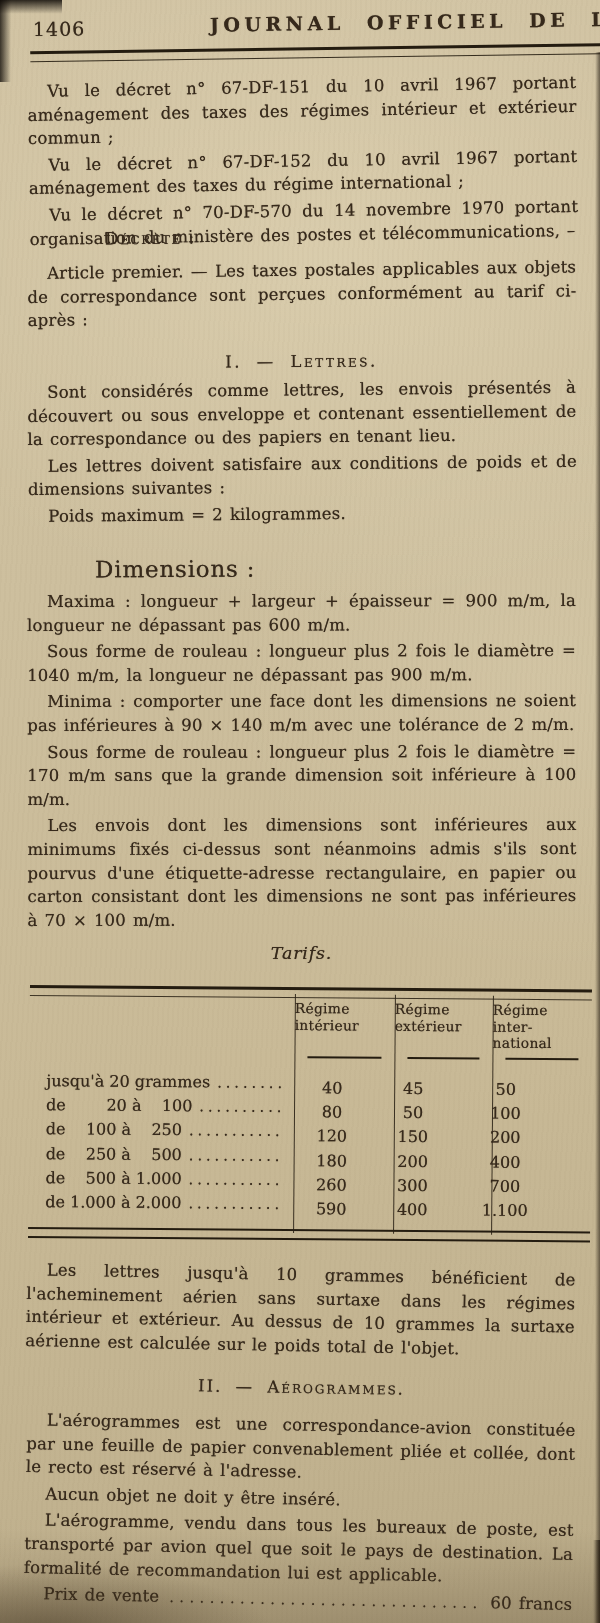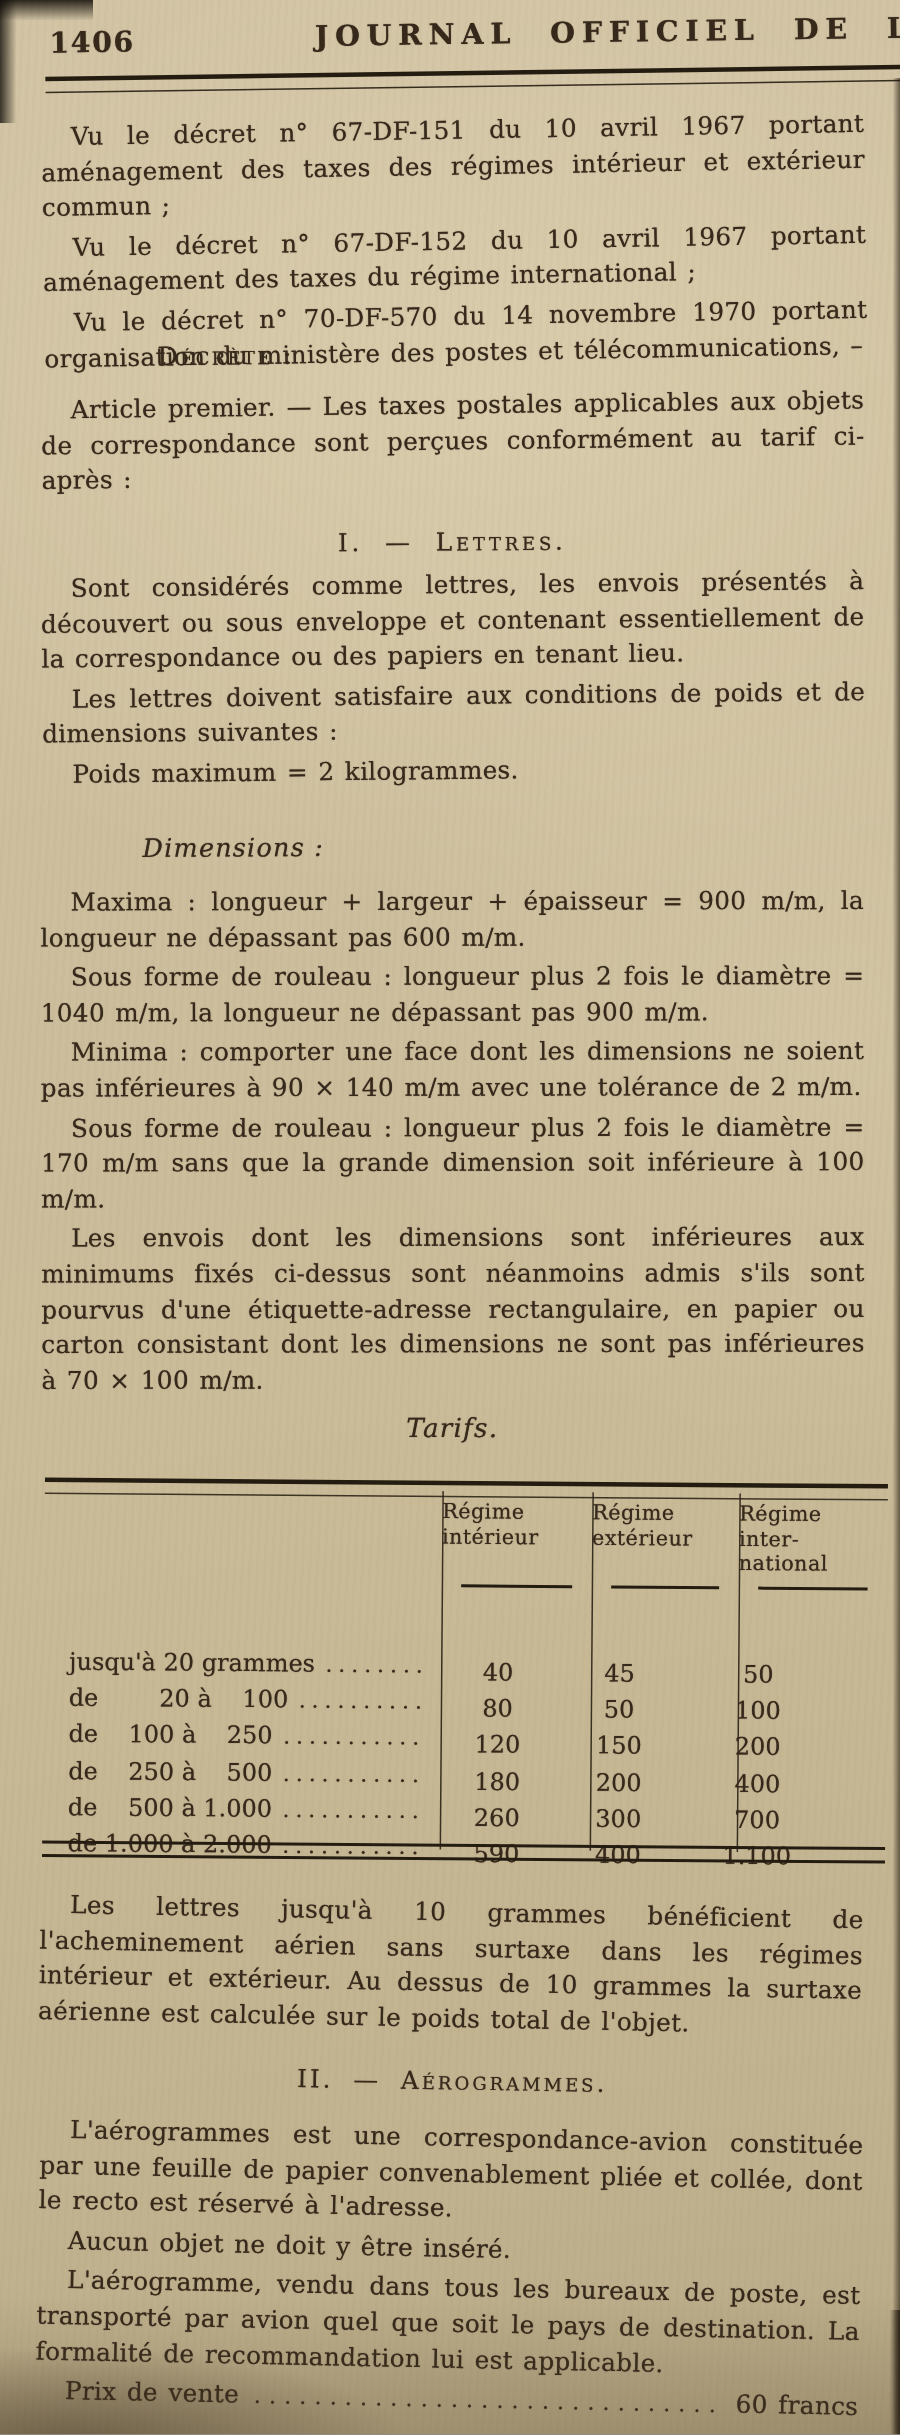--- a/index.html
+++ b/index.html
@@ -33,39 +33,39 @@
   .edge-right-low{position:absolute;right:0;width:7px;top:1540px;height:83px;
     background:linear-gradient(to left,rgba(25,17,8,0.75),rgba(25,17,8,0));}
   .shadow-bottom{position:absolute;left:0;right:0;bottom:0;height:95px;
     background:
       radial-gradient(ellipse 320px 95px at 8% 108%, rgba(58,45,27,0.5), rgba(58,45,27,0) 70%),
       linear-gradient(to bottom, rgba(75,60,38,0), rgba(75,60,38,0.26));}
 
   
   #masthead{position:absolute;top:14px;left:0;width:620px;transform:rotate(-0.8deg);transform-origin:40px 22px;}
   .mast-line{position:relative;height:30px;}
-  .page-num{position:absolute;left:33px;top:4px;font-size:19px;font-weight:bold;letter-spacing:1px;}
+  .page-num{position:absolute;left:33px;top:4px;font-size:19px;font-weight:normal;letter-spacing:1px;}
   .mast-title{position:absolute;left:210px;top:2px;font-size:19px;font-weight:bold;
     letter-spacing:4.5px;word-spacing:11px;white-space:nowrap;}
   .mast-rule{margin:7px 0 0 30px;width:585px;height:6.5px;
     border-top:3.4px solid var(--rule);border-bottom:1.4px solid rgba(36,28,16,0.9);}
 
   
   .sec{position:absolute;left:27px;width:549px;font-size:16.5px;line-height:23.6px;
     text-align:justify;letter-spacing:0.2px;word-spacing:1.5px;transform-origin:0 0;}
   .sec p{margin:0 0 3px 0;}
   .ind{text-indent:20px;}
   #sec-vu{top:80px;transform:rotate(-0.95deg);}
   #h-decrete{position:absolute;top:228px;left:105px;font-variant:small-caps;
     font-size:17px;letter-spacing:1.5px;transform:rotate(-0.6deg);}
   #sec-article{top:262px;transform:rotate(-0.7deg);}
   #h-lettres{position:absolute;top:352px;left:27px;width:549px;text-align:center;
     font-variant:small-caps;font-size:16.5px;letter-spacing:2.5px;word-spacing:7px;transform:rotate(-0.4deg);}
   #sec-lettres{top:381px;transform:rotate(-0.55deg);}
-  #h-dimensions{position:absolute;top:556px;left:95px;font-style:italic;font-size:17px;
+  #h-dimensions{position:absolute;top:556px;left:95px;font-size:23px;
     letter-spacing:0.8px;transform:rotate(-0.3deg);}
   #sec-dims{top:590px;transform:rotate(-0.1deg);}
   #h-tarifs{position:absolute;top:943px;left:27px;width:549px;text-align:center;
     font-style:italic;font-size:17.5px;letter-spacing:0.8px;}
 
   
   #tarifs-table{position:absolute;top:985px;left:30px;width:562px;height:253px;
     transform:rotate(0.45deg);transform-origin:0 0;}
   .rule-top{position:absolute;top:0;left:0;right:0;height:6.5px;
     border-top:3.2px solid var(--rule);border-bottom:1.2px solid rgba(36,28,16,0.85);}
@@ -78,21 +78,21 @@
   .th-1{left:265px;width:100px;}.th-2{left:365px;width:98px;}.th-3{left:463px;width:99px;}
   .th-underline{position:absolute;top:69px;height:1.6px;background:var(--rule);}
   .thu-1{left:278px;width:74px;}.thu-2{left:378px;width:72px;}.thu-3{left:476px;width:73px;}
   .rows{position:absolute;top:86px;left:0;right:0;}
   .trow{height:24.2px;display:flex;align-items:baseline;}
   .cell-label{width:265px;box-sizing:border-box;display:flex;align-items:baseline;
     padding-left:17px;font-size:16px;}
   .dots{flex:1;overflow:hidden;white-space:nowrap;letter-spacing:4px;
     margin:0 10px 0 7px;font-size:14.5px;}
   .num{text-align:center;font-size:16px;transform:translateY(5px);}
-  .n2{width:76px;margin-top:27px;}.n3{width:86px;}.n4{width:99px;}
+  .n2{width:76px;}.n3{width:86px;}.n4{width:99px;}
 
   #sec-after{top:1258px;transform:rotate(1.1deg);}
   #h-aero{position:absolute;top:1378px;left:27px;width:549px;text-align:center;
     font-variant:small-caps;font-size:16.5px;letter-spacing:2px;word-spacing:6px;transform:rotate(0.9deg);}
   #sec-aero{top:1408px;transform:rotate(1.15deg);}
   .price-line{display:flex;align-items:baseline;padding-left:20px;margin-top:2px;}
   .dots-price{flex:1;overflow:hidden;white-space:nowrap;letter-spacing:5.5px;
     margin:0 14px 0 10px;font-size:14.5px;}
 </style>
 </head>

